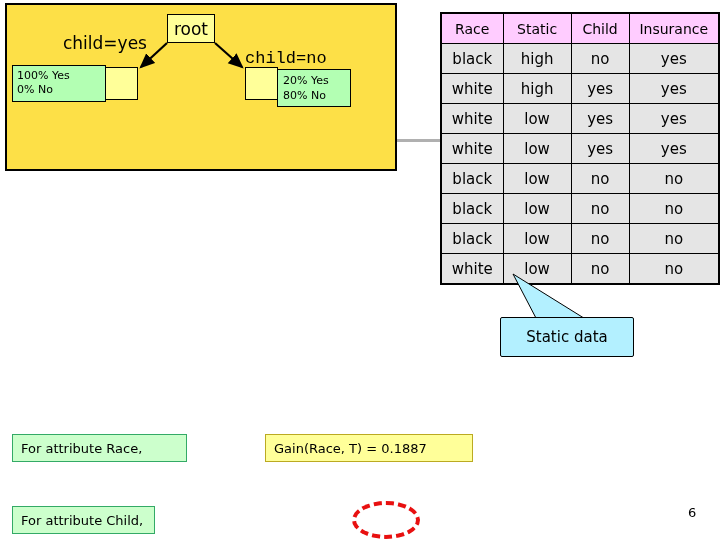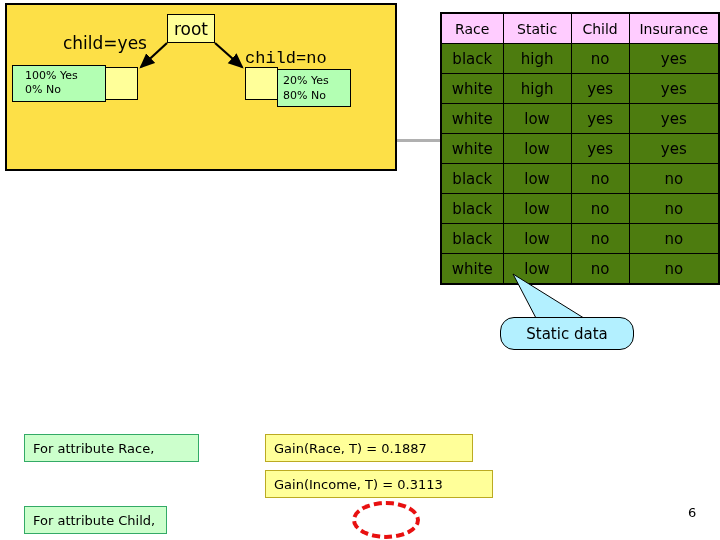--- a/index.html
+++ b/index.html
@@ -55,21 +55,21 @@
     left: 98px;
     top: 62px;
     width: 33px;
     height: 33px;
   }
   #leaf-left-stats {
     left: 5px;
     top: 60px;
     width: 94px;
     height: 37px;
-    padding: 3px 0 0 12px;
+    padding: 3px 0 0 4px;
     font-size: 11px;
     line-height: 14px;
   }
 
   #leaf-right-swatch {
     left: 238px;
     top: 62px;
     width: 33px;
     height: 33px;
   }
@@ -124,21 +124,21 @@
     text-align: center;
     font-weight: normal;
   }
   #data-table th {
     background: #ffccff;
     font-size: 14px;
     height: 25px;
     padding: 2px 6px;
   }
   #data-table td {
-    background: #4d7c0f;
+    background: #e5e5e5;
     font-size: 15px;
     height: 29px;
     padding: 0 6px;
   }
   #data-table .col-race      { width: 54px; }
   #data-table .col-income    { width: 66px; }
   #data-table .col-child     { width: 52px; }
   #data-table .col-insurance { width: 82px; }
 
   
@@ -153,24 +153,24 @@
     position: absolute;
     left: 0; top: 0;
     width: 145px;
     height: 80px;
   }
   #callout-body {
     position: absolute;
     left: 5px;
     top: 45px;
     width: 134px;
-    height: 33px;
+    height: 40px;
     background: #b3f0ff;
     border: 1px solid #000000;
-    border-radius: 14px;
+    border-radius: 2px;
     box-sizing: border-box;
     display: flex;
     align-items: center;
     justify-content: center;
     font-size: 15px;
   }
 
   
   .attr-row {
     position: absolute;
@@ -182,21 +182,20 @@
     top: 0;
     height: 28px;
     background: #ccffcc;
     border: 1px solid #33aa66;
     box-sizing: border-box;
     display: flex;
     align-items: center;
     padding-left: 8px;
     font-size: 13px;
     white-space: nowrap;
-    margin-left: 12px;
   }
   .attr-gain {
     position: absolute;
     top: 0;
     height: 28px;
     background: #ffff99;
     border: 1px solid #bbaa22;
     box-sizing: border-box;
     display: flex;
     align-items: center;
@@ -347,21 +346,20 @@
     <span>Static data</span>
   </div>
 </div>
 
 <div class="attr-row" id="attr-row-0">
   <div class="attr-label">For attribute Race,</div>
   <div class="attr-gain">Gain(Race, T) = 0.1887</div>
 </div>
 
 <div class="attr-row" id="attr-row-1">
-  <div class="attr-gain">Gain(Income, T) = 0.3113</div>
 </div>
 
 <div class="attr-row" id="attr-row-2">
   <div class="attr-label">For attribute Child,</div>
 </div>
 
 <div id="highlight-ellipse" style="border-color: rgb(232, 16, 16);"></div>
 
 <div id="page-number">6</div>
 

